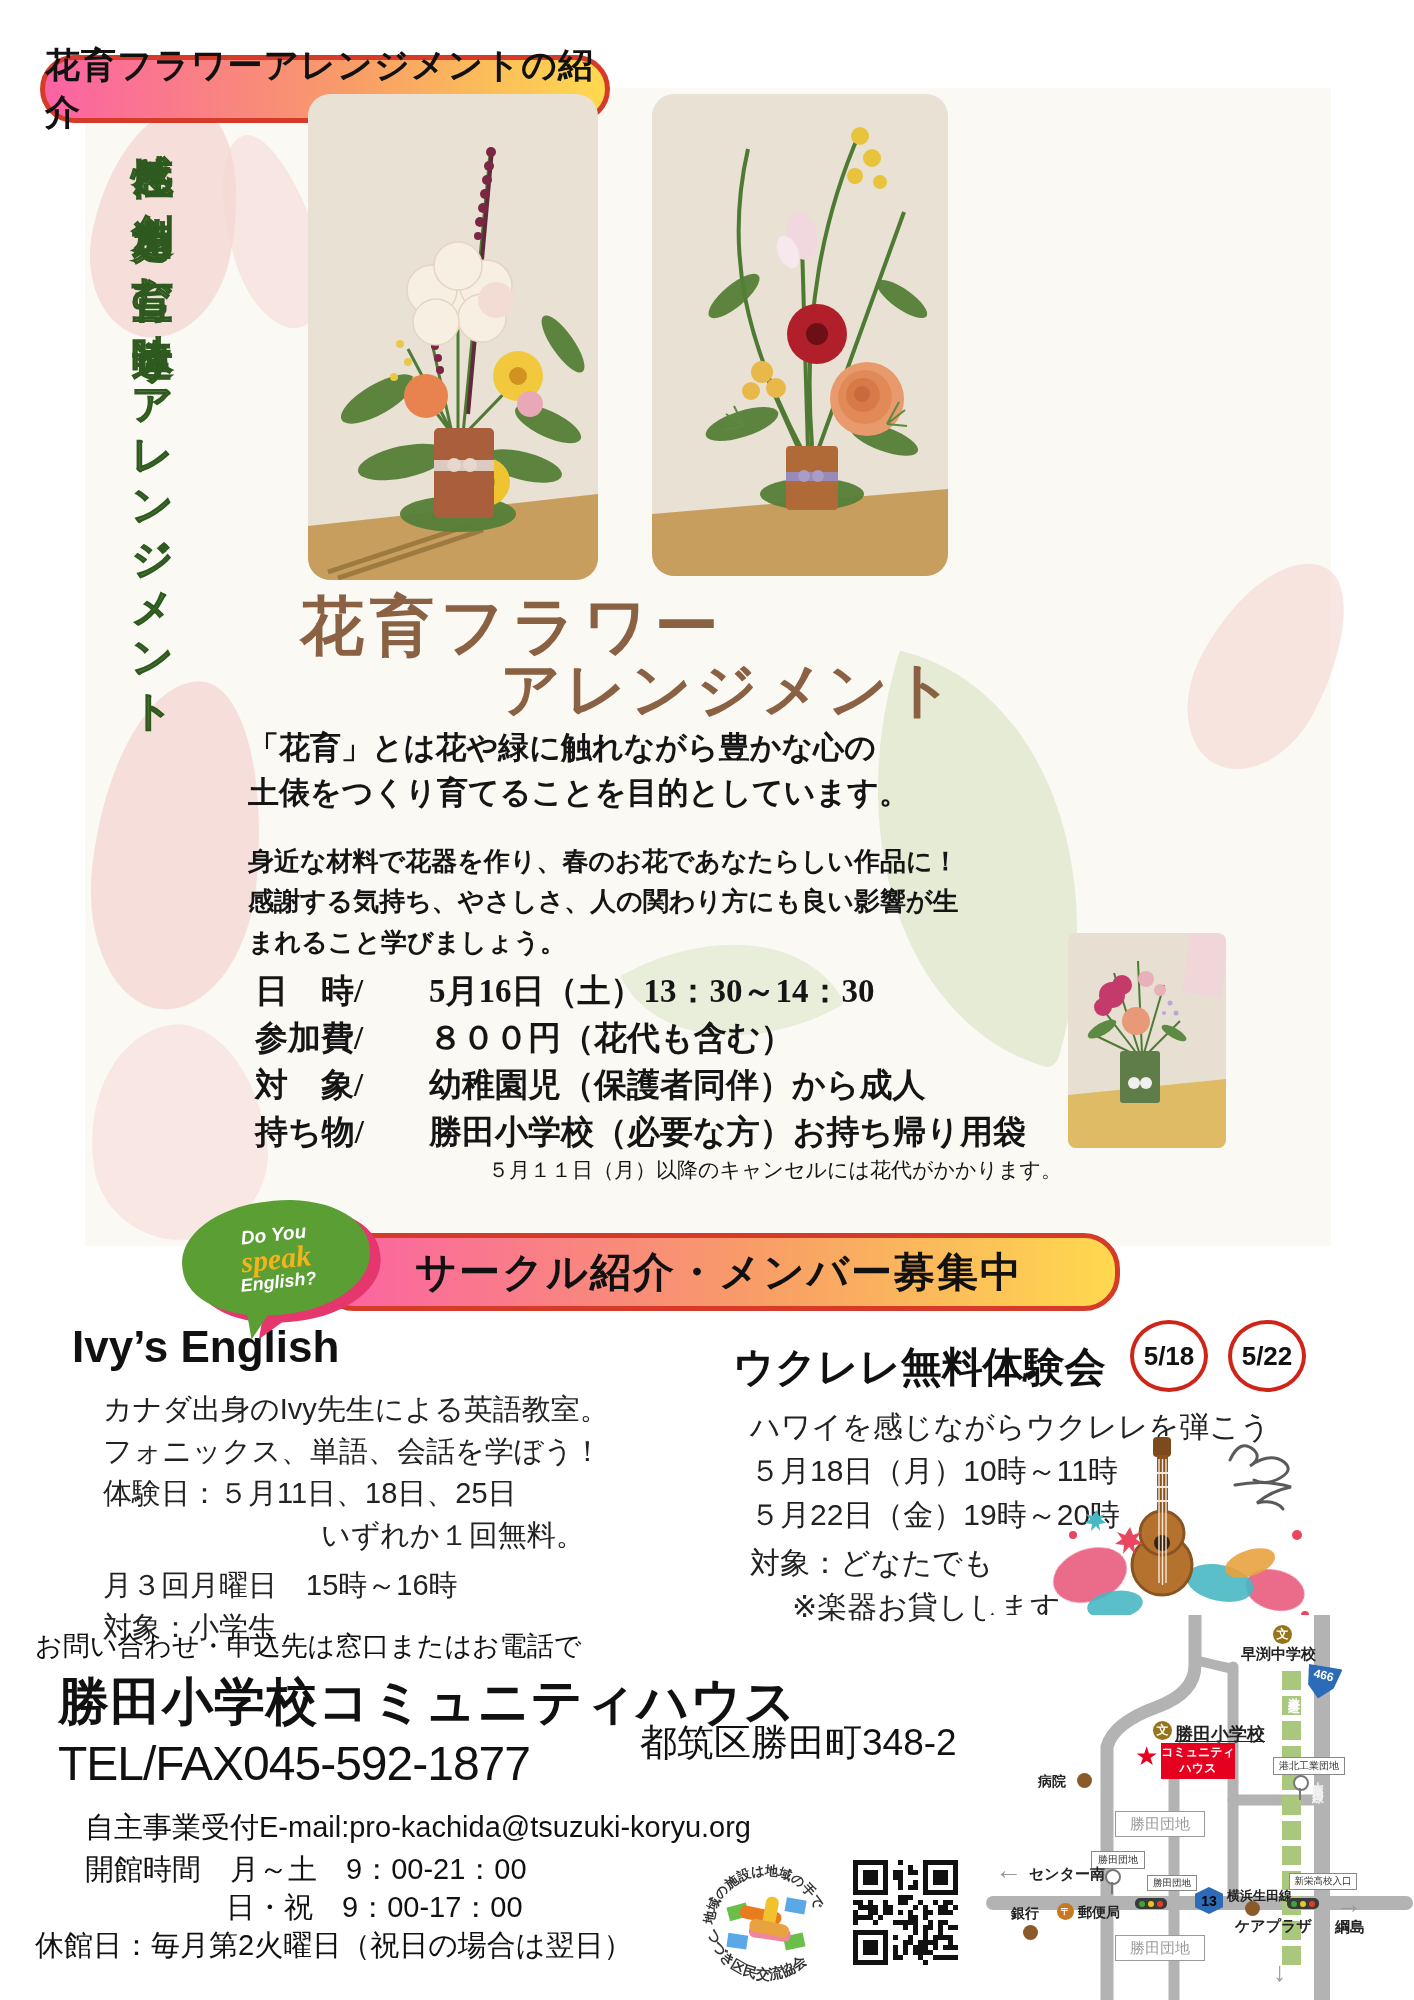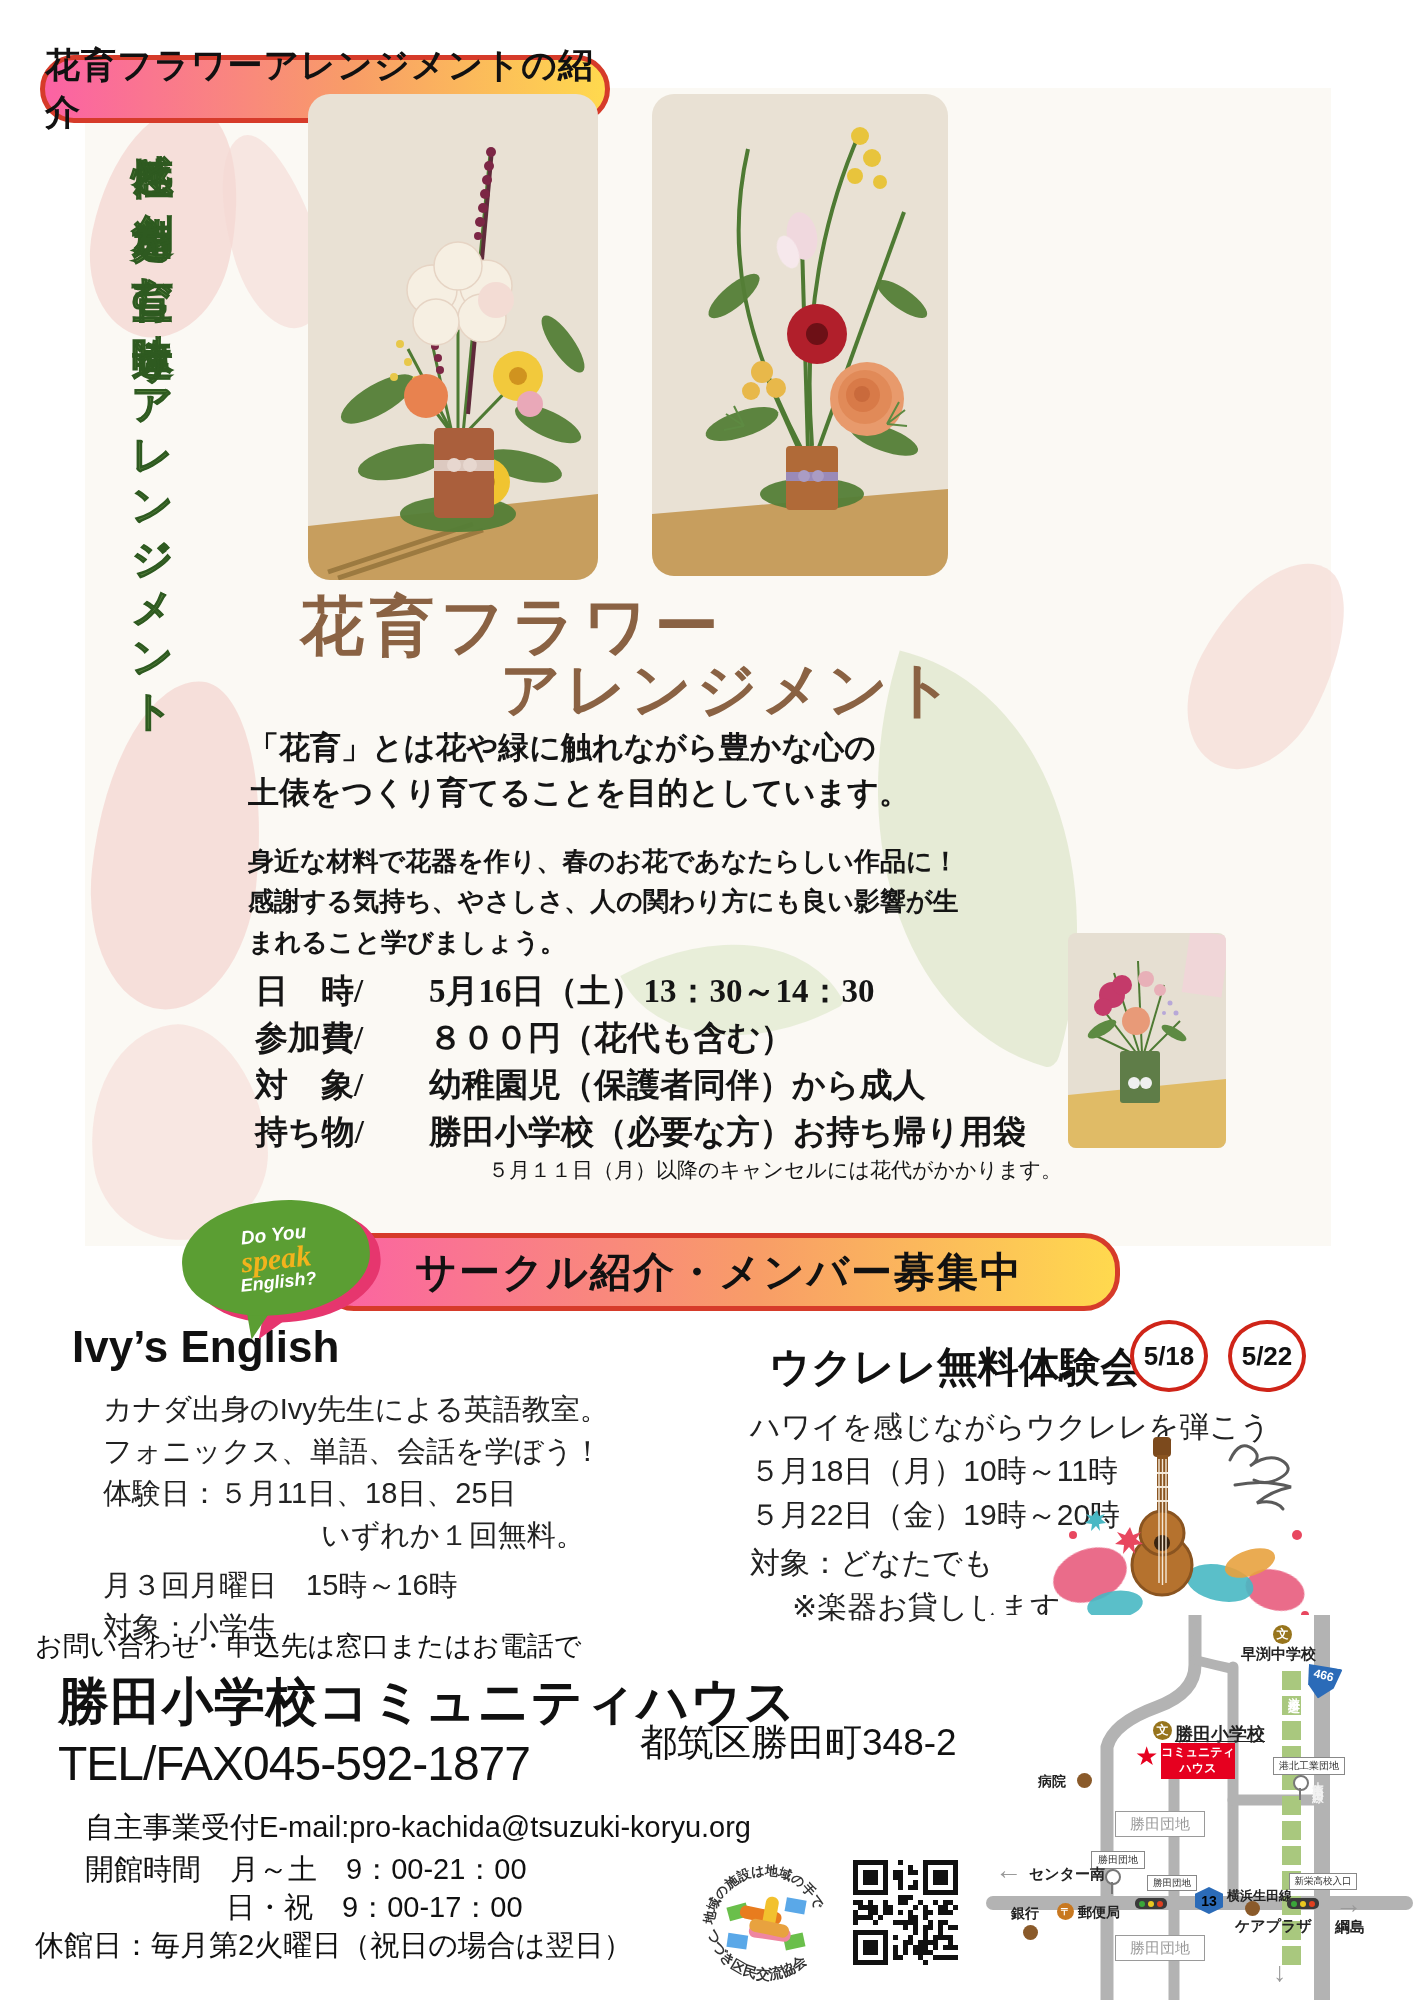--- a/index.html
+++ b/index.html
@@ -55,21 +55,21 @@
   .tail-g{position:absolute;left:52px;top:106px;width:0;height:0;border:12px solid transparent;
           border-top:30px solid #5b9e33;transform:rotate(18deg);}
   .tail-p{position:absolute;left:62px;top:108px;width:0;height:0;border:12px solid transparent;
           border-top:30px solid #e6366e;transform:rotate(38deg);}
 
   
   .ivy-title{left:72px;top:1322px;font-size:44px;font-weight:bold;color:#111;}
   .ivy-lines{left:103px;top:1388px;font-size:29px;color:#222;line-height:1.45;}
   .ivy-lines .indent{padding-left:218px;}
   .ivy-lines .gap{margin-top:8px;}
-  .uke-title{left:733px;top:1340px;font-size:41px;font-weight:bold;color:#111;margin-left:36px;}
+  .uke-title{left:733px;top:1340px;font-size:41px;font-weight:bold;color:#111;}
   .date-badge{width:70px;height:64px;border:4px solid #cf2418;border-radius:50%;
               display:flex;align-items:center;justify-content:center;
               font-size:26px;font-weight:bold;color:#111;background:#fff;z-index:2;}
   .uke-lines{left:750px;top:1405px;font-size:30px;color:#222;line-height:1.47;}
   .uke-lines .gap{margin-top:4px;}
   .uke-lines .indent{padding-left:42px;}
 
   
   .c-intro{left:35px;top:1628px;font-size:27px;color:#111;}
   .c-name{left:58px;top:1668px;font-size:51px;font-weight:bold;color:#111;letter-spacing:1px;}

